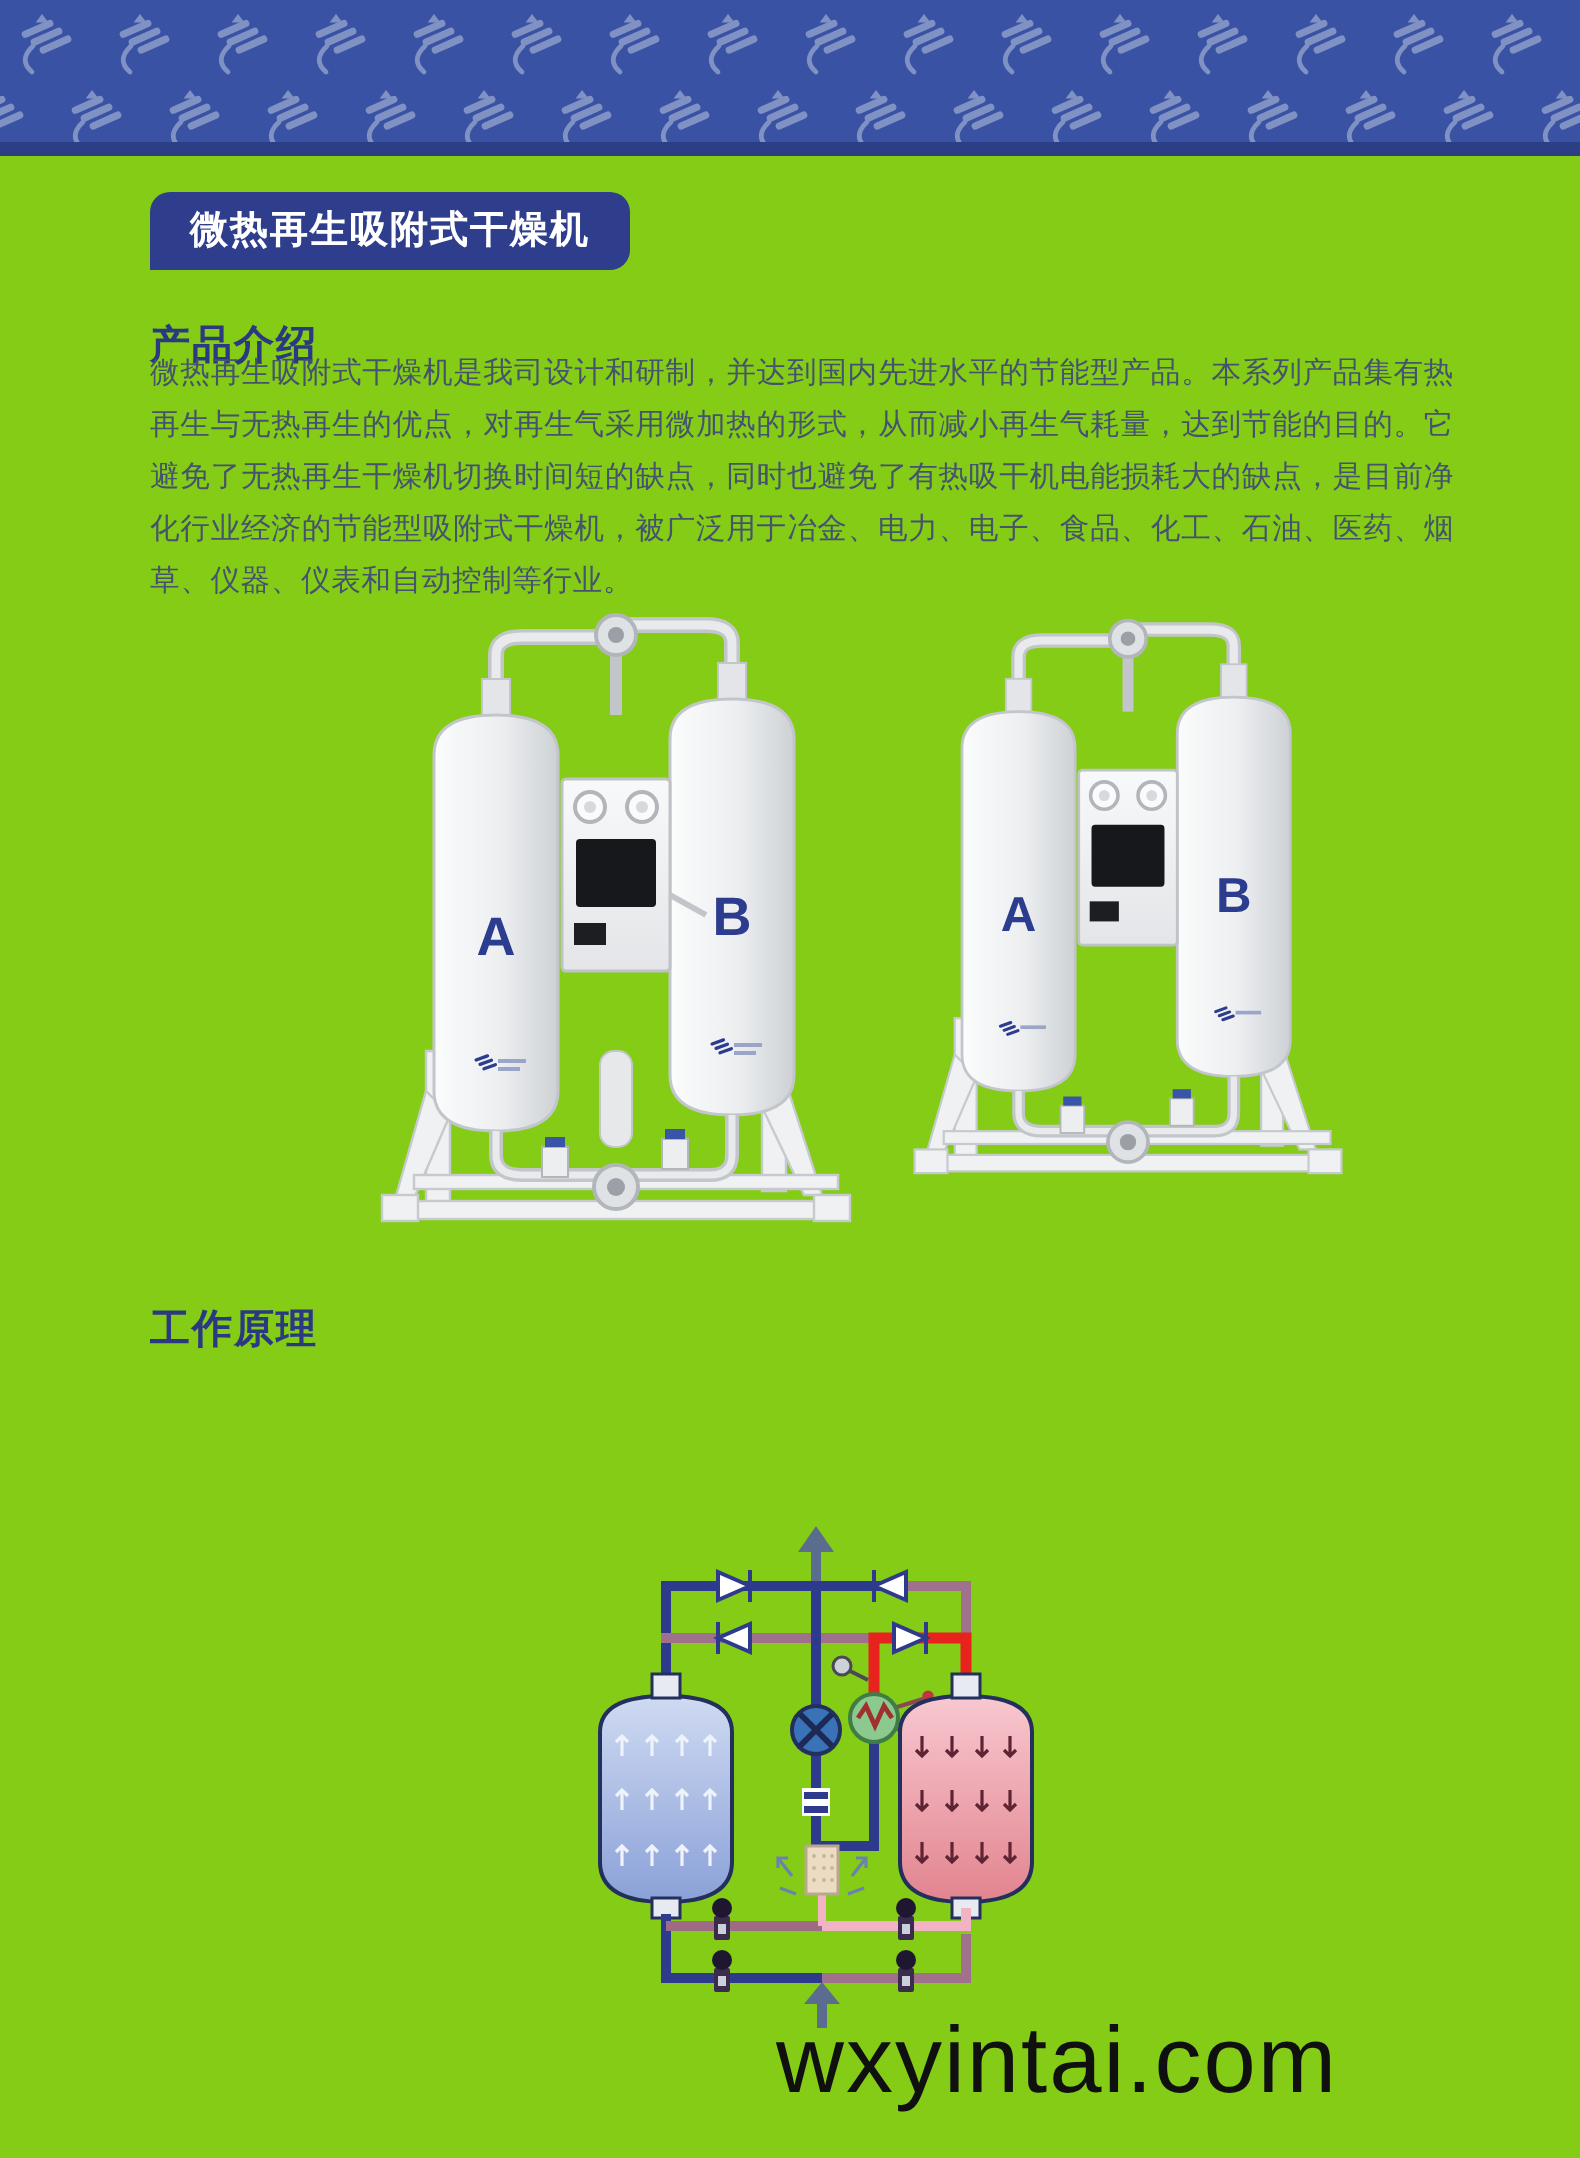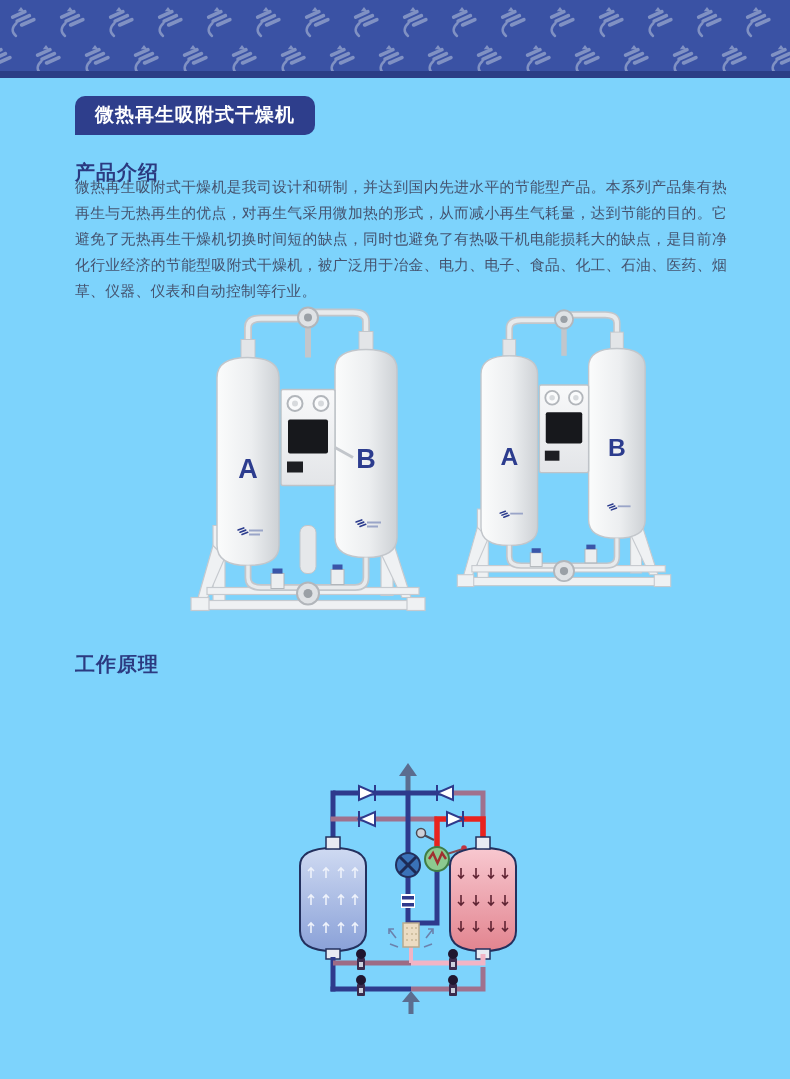--- a/index.html
+++ b/index.html
@@ -1,16 +1,16 @@
 <!DOCTYPE html>
 <html><head>
 <meta charset="utf-8">
 <style>
   html,body{margin:0;padding:0;background:#ffffff;}
-  .page{position:relative;width:790px;height:1079px;background:#7dd3fc;overflow:hidden;
+  .page{position:relative;width:790px;height:1079px;background:#84cc16;overflow:hidden;
         font-family:"Liberation Sans","DejaVu Sans",sans-serif;}
   .band{position:absolute;left:0;top:0;width:790px;height:78px;}
   .badge{position:absolute;left:75px;top:96px;background:#2e3e8c;color:#ffffff;
          font-size:19px;font-weight:bold;padding:6px 20px 7px 20px;
          border-radius:10px 10px 10px 0;letter-spacing:1px;}
   .sec-heading{position:absolute;left:75px;font-size:20px;font-weight:bold;color:#2b3a80;letter-spacing:1px;}
   .body-text{position:absolute;left:75px;width:652px;font-size:14.8px;line-height:26px;
              color:#45536f;text-align:justify;letter-spacing:0.3px;}
   .unit{position:absolute;}
   .diagram{position:absolute;left:283px;top:763px;}
@@ -366,14 +366,15 @@
           </g>
       </g>
 
       <g fill="#5b6d8f" stroke="#5b6d8f">
         <line x1="128" y1="251" x2="128" y2="238" stroke-width="5"></line>
         <polygon points="119,239 137,239 128,228" stroke="none"></polygon>
       </g>
     </svg>
   </div>
 
+  <div class="watermark">wxyintai.com</div>
 
 </div>
 
 </body></html>

